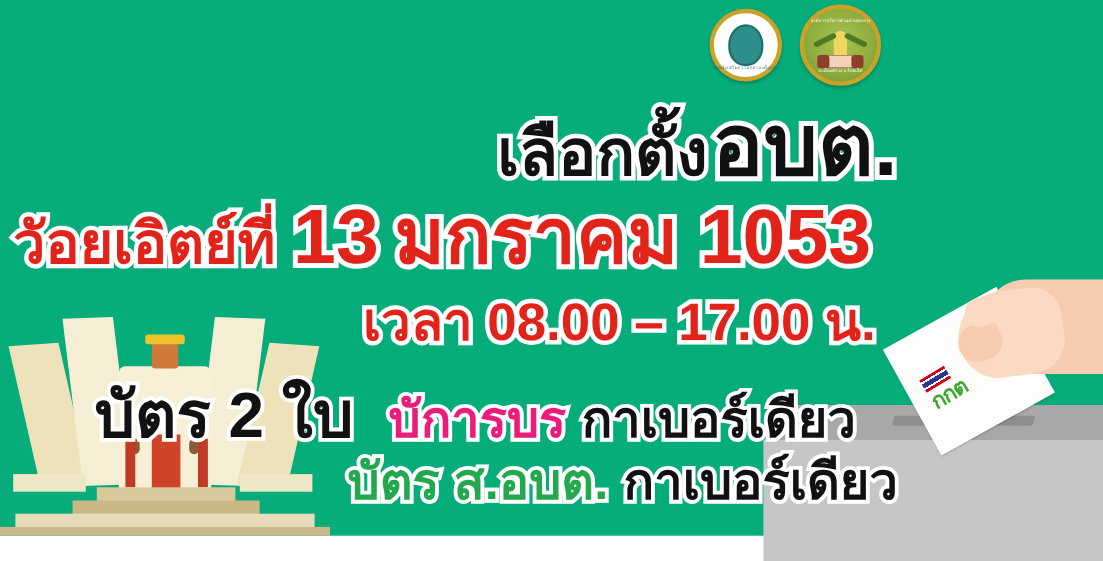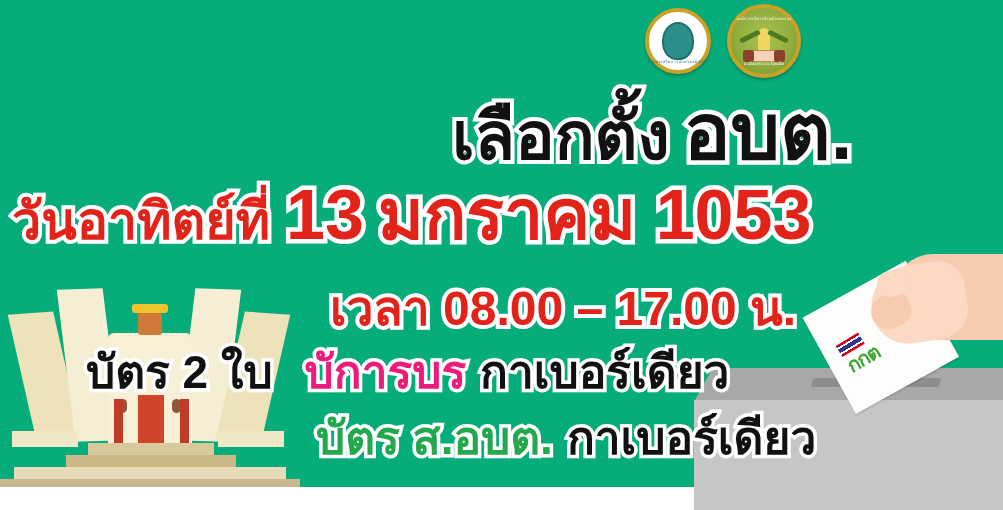--- a/index.html
+++ b/index.html
@@ -335,28 +335,28 @@
 
   
   .row-title {
     left: 452px; top: 93px;
     font-size: 60px;
   }
   .row-title .small {
     color: #111111;
     -webkit-text-stroke: 8px #ffffff;
     paint-order: stroke fill;
-    font-size: 66px;
+    font-size: 58px;
   }
   .row-title .big {
     color: #111111;
     -webkit-text-stroke: 9px #ffffff;
     paint-order: stroke fill;
     font-size: 78px;
-    margin-left: 14px;
+    margin-left: 4px;
     text-align: right;
   }
 
   
   .row-date {
     left: 12px; top: 180px;
     font-size: 58px;
   }
   .row-date .dayword {
     color: #e2231a;
@@ -379,33 +379,32 @@
     margin-left: 14px;
   }
 
   
   .row-time {
     left: 330px; top: 270px;
     font-size: 48px;
     color: #e2231a;
     -webkit-text-stroke: 8px #ffffff;
     paint-order: stroke fill;
-    margin-top: 15px;
   }
 
   
   .row-cards {
     left: 86px; top: 349px;
     font-size: 44px;
   }
   .row-cards .black {
     color: #111111;
     -webkit-text-stroke: 7px #ffffff;
     paint-order: stroke fill;
-    font-size: 46px;
+    font-size: 58px;
   }
   .row-cards .pink {
     color: #ec1c7d;
     -webkit-text-stroke: 7px #ffffff;
     paint-order: stroke fill;
     font-size: 46px;
     margin-left: 32px;
   }
   .row-cards .black2 {
     color: #111111;
@@ -498,21 +497,21 @@
       <div class="ring-text-top">องค์การบริหารส่วนตำบลกกกุง</div>
       <div class="ring-text-bot">อ.เมืองสรวง  จ.ร้อยเอ็ด</div>
     </div>
   </div>
 
   <div class="txt row-title">
     <span class="small">เลือกตั้ง</span><span class="big">อบต.</span>
   </div>
 
   <div class="txt row-date">
-    <span class="dayword">วันอาทิตย์ที่</span><span class="daynum">13</span><span class="monthyear">มกราคม 1053</span>
+    <span class="dayword">วัอยเอิตย์ที่</span><span class="daynum">13</span><span class="monthyear">มกราคม 1053</span>
   </div>
 
   <div class="txt row-time">เวลา 08.00 – 17.00 น.</div>
 
   <div class="txt row-cards">
     <span class="black">บัตร 2 ใบ</span><span class="pink">บัการบร</span><span class="black2">กาเบอร์เดียว</span>
   </div>
 
   <div class="txt row-council">
     <span class="green">บัตร  ส.อบต.</span><span class="black3">กาเบอร์เดียว</span>

